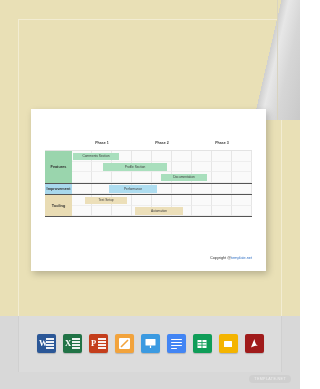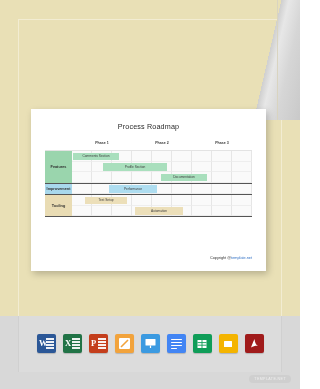--- a/index.html
+++ b/index.html
@@ -250,21 +250,20 @@
   <div class="fold-wrap">
     <div class="fold-grey"></div>
     <div class="fold-edge"></div>
   </div>
 
   <div class="lower">
     <div class="lower-inner"></div>
   </div>
 
   <div class="card">
-    <div class="card-title">Process Roadmap</div>
 
     <div class="chart">
       <div class="phase-row" id="phase-row">
           <div class="phase-lbl" style="left: 37px;">Phase 1</div>
           <div class="phase-lbl" style="left: 97px;">Phase 2</div>
           <div class="phase-lbl" style="left: 157px;">Phase 3</div>
         </div>
       <div class="grid" id="roadmap-grid">
           <div class="rowgroup" style="height: 31.5px;">
             <div class="trow">

